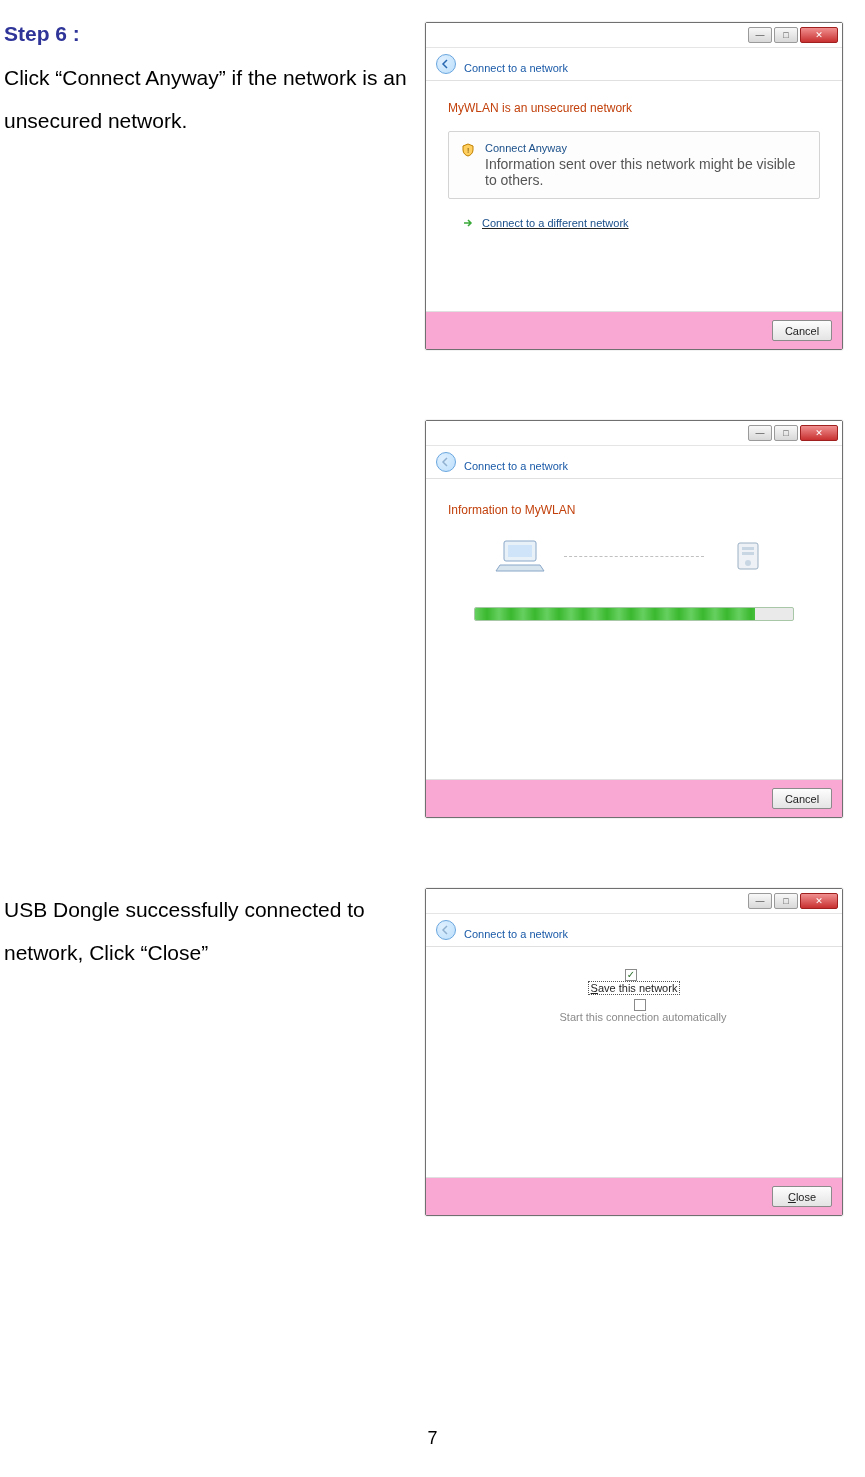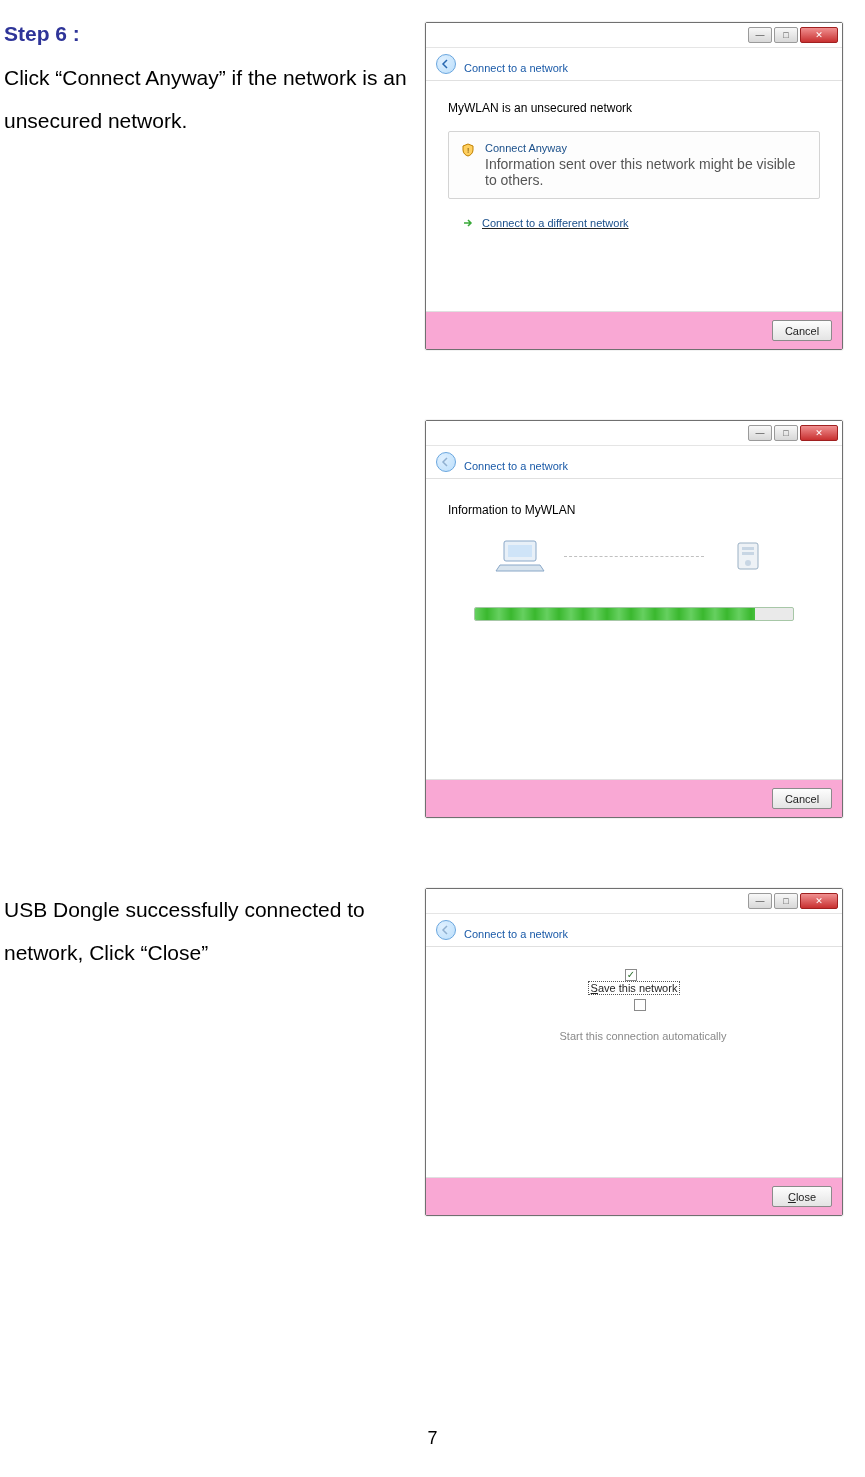--- a/index.html
+++ b/index.html
@@ -96,21 +96,21 @@
     align-items: center;
     justify-content: center;
     margin-right: 8px;
   }
   .back-circle svg { display:block; }
   .dialog-body {
     padding: 14px 22px 14px 22px;
     min-height: 230px;
   }
   .heading-blue {
-    color: #000000;
+    color: #c2410c;
     font-size: 12px;
     margin: 6px 0 16px 0;
   }
   .option-box {
     border: 1px solid #d4d4d4;
     background: #fdfdfd;
     border-radius: 2px;
     padding: 10px 12px;
     display: flex;
     align-items: flex-start;
@@ -231,21 +231,21 @@
   .chk.checked::after {
     content: "✓";
     font-size: 10px;
     color: #2a6e2a;
     line-height: 10px;
   }
   .dotted-focus {
     border: 1px dotted #555;
     padding: 0 2px;
   }
-  .indent { margin-left: 18px; color: #8a8a8a; gap: 19px; }
+  .indent { margin-left: 18px; color: #8a8a8a; }
   .page-number {
     position: absolute;
     bottom: 28px;
     left: 0;
     width: 865px;
     text-align: center;
     font-size: 18px;
     color: #000;
     font-family: Verdana, Tahoma, sans-serif;
   }

